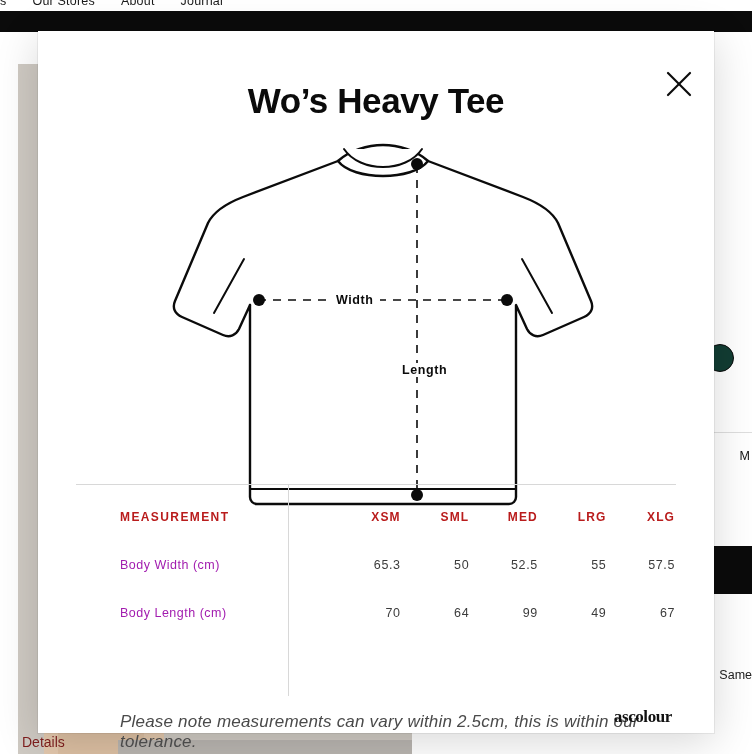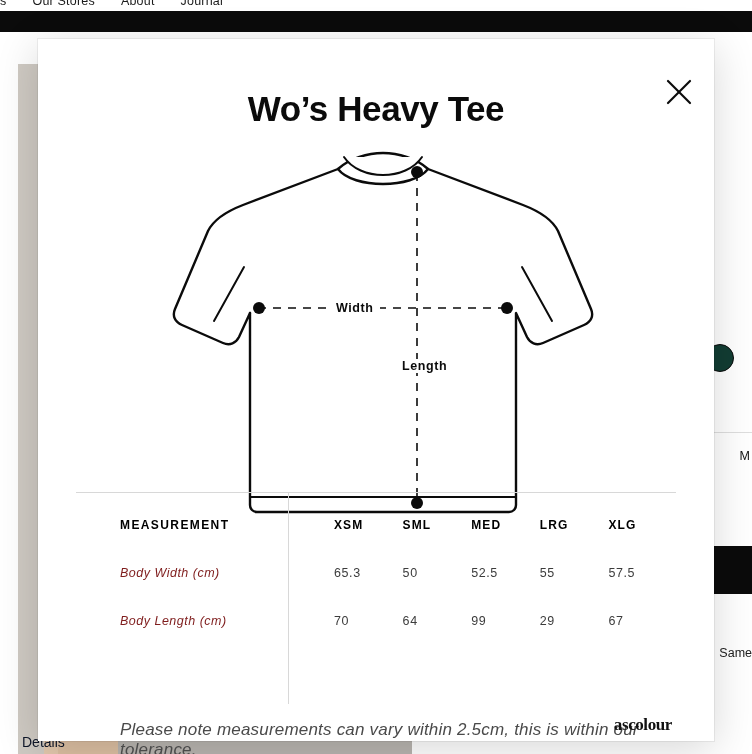--- a/index.html
+++ b/index.html
@@ -140,45 +140,44 @@
   .add-btn {
     position: absolute;
     top: 482px;
     left: 0px;
     width: 340px;
     height: 48px;
     background: #0b0b0b;
   }
   .same-day {
     position: absolute;
-    top: 582px;
+    top: 604px;
     right: 0px;
     font-size: 12.5px;
     color: #222;
     white-space: nowrap;
   }
   .details {
     position: absolute;
     top: 702px;
     left: 22px;
     font-size: 14px;
-    color: #0f172a;
+    color: #7f1d1d;
   }
 
   
   #modal {
     position: absolute;
     left: 38px;
     top: 31px;
     width: 676px;
     height: 702px;
     background: #ffffff;
     box-shadow: 0 0 0 1px rgba(0,0,0,.06), 0 8px 40px rgba(0,0,0,.16);
     z-index: 10;
-    margin-top: 8px;
   }
   .close-btn {
     position: absolute;
     right: 18px;
     top: 36px;
     width: 34px;
     height: 34px;
     border: 0;
     background: transparent;
     cursor: pointer;
@@ -209,21 +208,21 @@
   .tee-label {
     position: absolute;
     font-size: 12.5px;
     font-weight: 700;
     letter-spacing: .6px;
     color: #0b0b0b;
     background: #ffffff;
     padding: 0 6px;
   }
   .label-width { left: 292px; top: 154px; }
-  .label-length { left: 358px; top: 212px; }
+  .label-length { left: 358px; top: 224px; }
 
   
   .table-sep {
     position: absolute;
     left: 38px;
     top: 453px;
     width: 600px;
     height: 1px;
     background: #d8d8d8;
   }
@@ -238,49 +237,48 @@
   table.size-table {
     position: absolute;
     left: 38px;
     top: 462px;
     width: 600px;
     border-collapse: collapse;
     table-layout: fixed;
   }
   table.size-table th,
   table.size-table td {
-    text-align: left;
+    text-align: right;
     font-size: 12.5px;
     color: #3c3c3c;
     height: 46px;
     vertical-align: middle;
     font-weight: 400;
   }
   table.size-table th:first-child,
   table.size-table td:first-child {
     text-align: left;
     padding-left: 44px;
     width: 212px;
   }
   table.size-table thead th {
     font-weight: 700;
     letter-spacing: 1.1px;
-    color: #000000;
+    color: #b91c1c;
     font-size: 12px;
   }
   table.size-table thead th:first-child {
     letter-spacing: 1.4px;
   }
   table.size-table tbody td {
     letter-spacing: .6px;
   }
   table.size-table tbody td:first-child {
     letter-spacing: .5px;
-    color: #7f1d1d;
-    font-style: italic;
+    color: #a21caf;
   }
 
   .note {
     position: absolute;
     left: 82px;
     top: 681px;
     font-size: 17px;
     font-style: italic;
     color: #4a4a4a;
     letter-spacing: .2px;
@@ -407,21 +405,21 @@
         <td>50</td>
         <td>52.5</td>
         <td>55</td>
         <td>57.5</td>
       </tr>
       <tr>
         <td>Body Length (cm)</td>
         <td>70</td>
         <td>64</td>
         <td>99</td>
-        <td>29</td>
+        <td>49</td>
         <td>67</td>
       </tr>
     </tbody>
   </table>
 
   <div class="note">Please note measurements can vary within 2.5cm, this is within our tolerance.</div>
   <div class="brand">ascolour</div>
 </div>
 
 </body></html>

